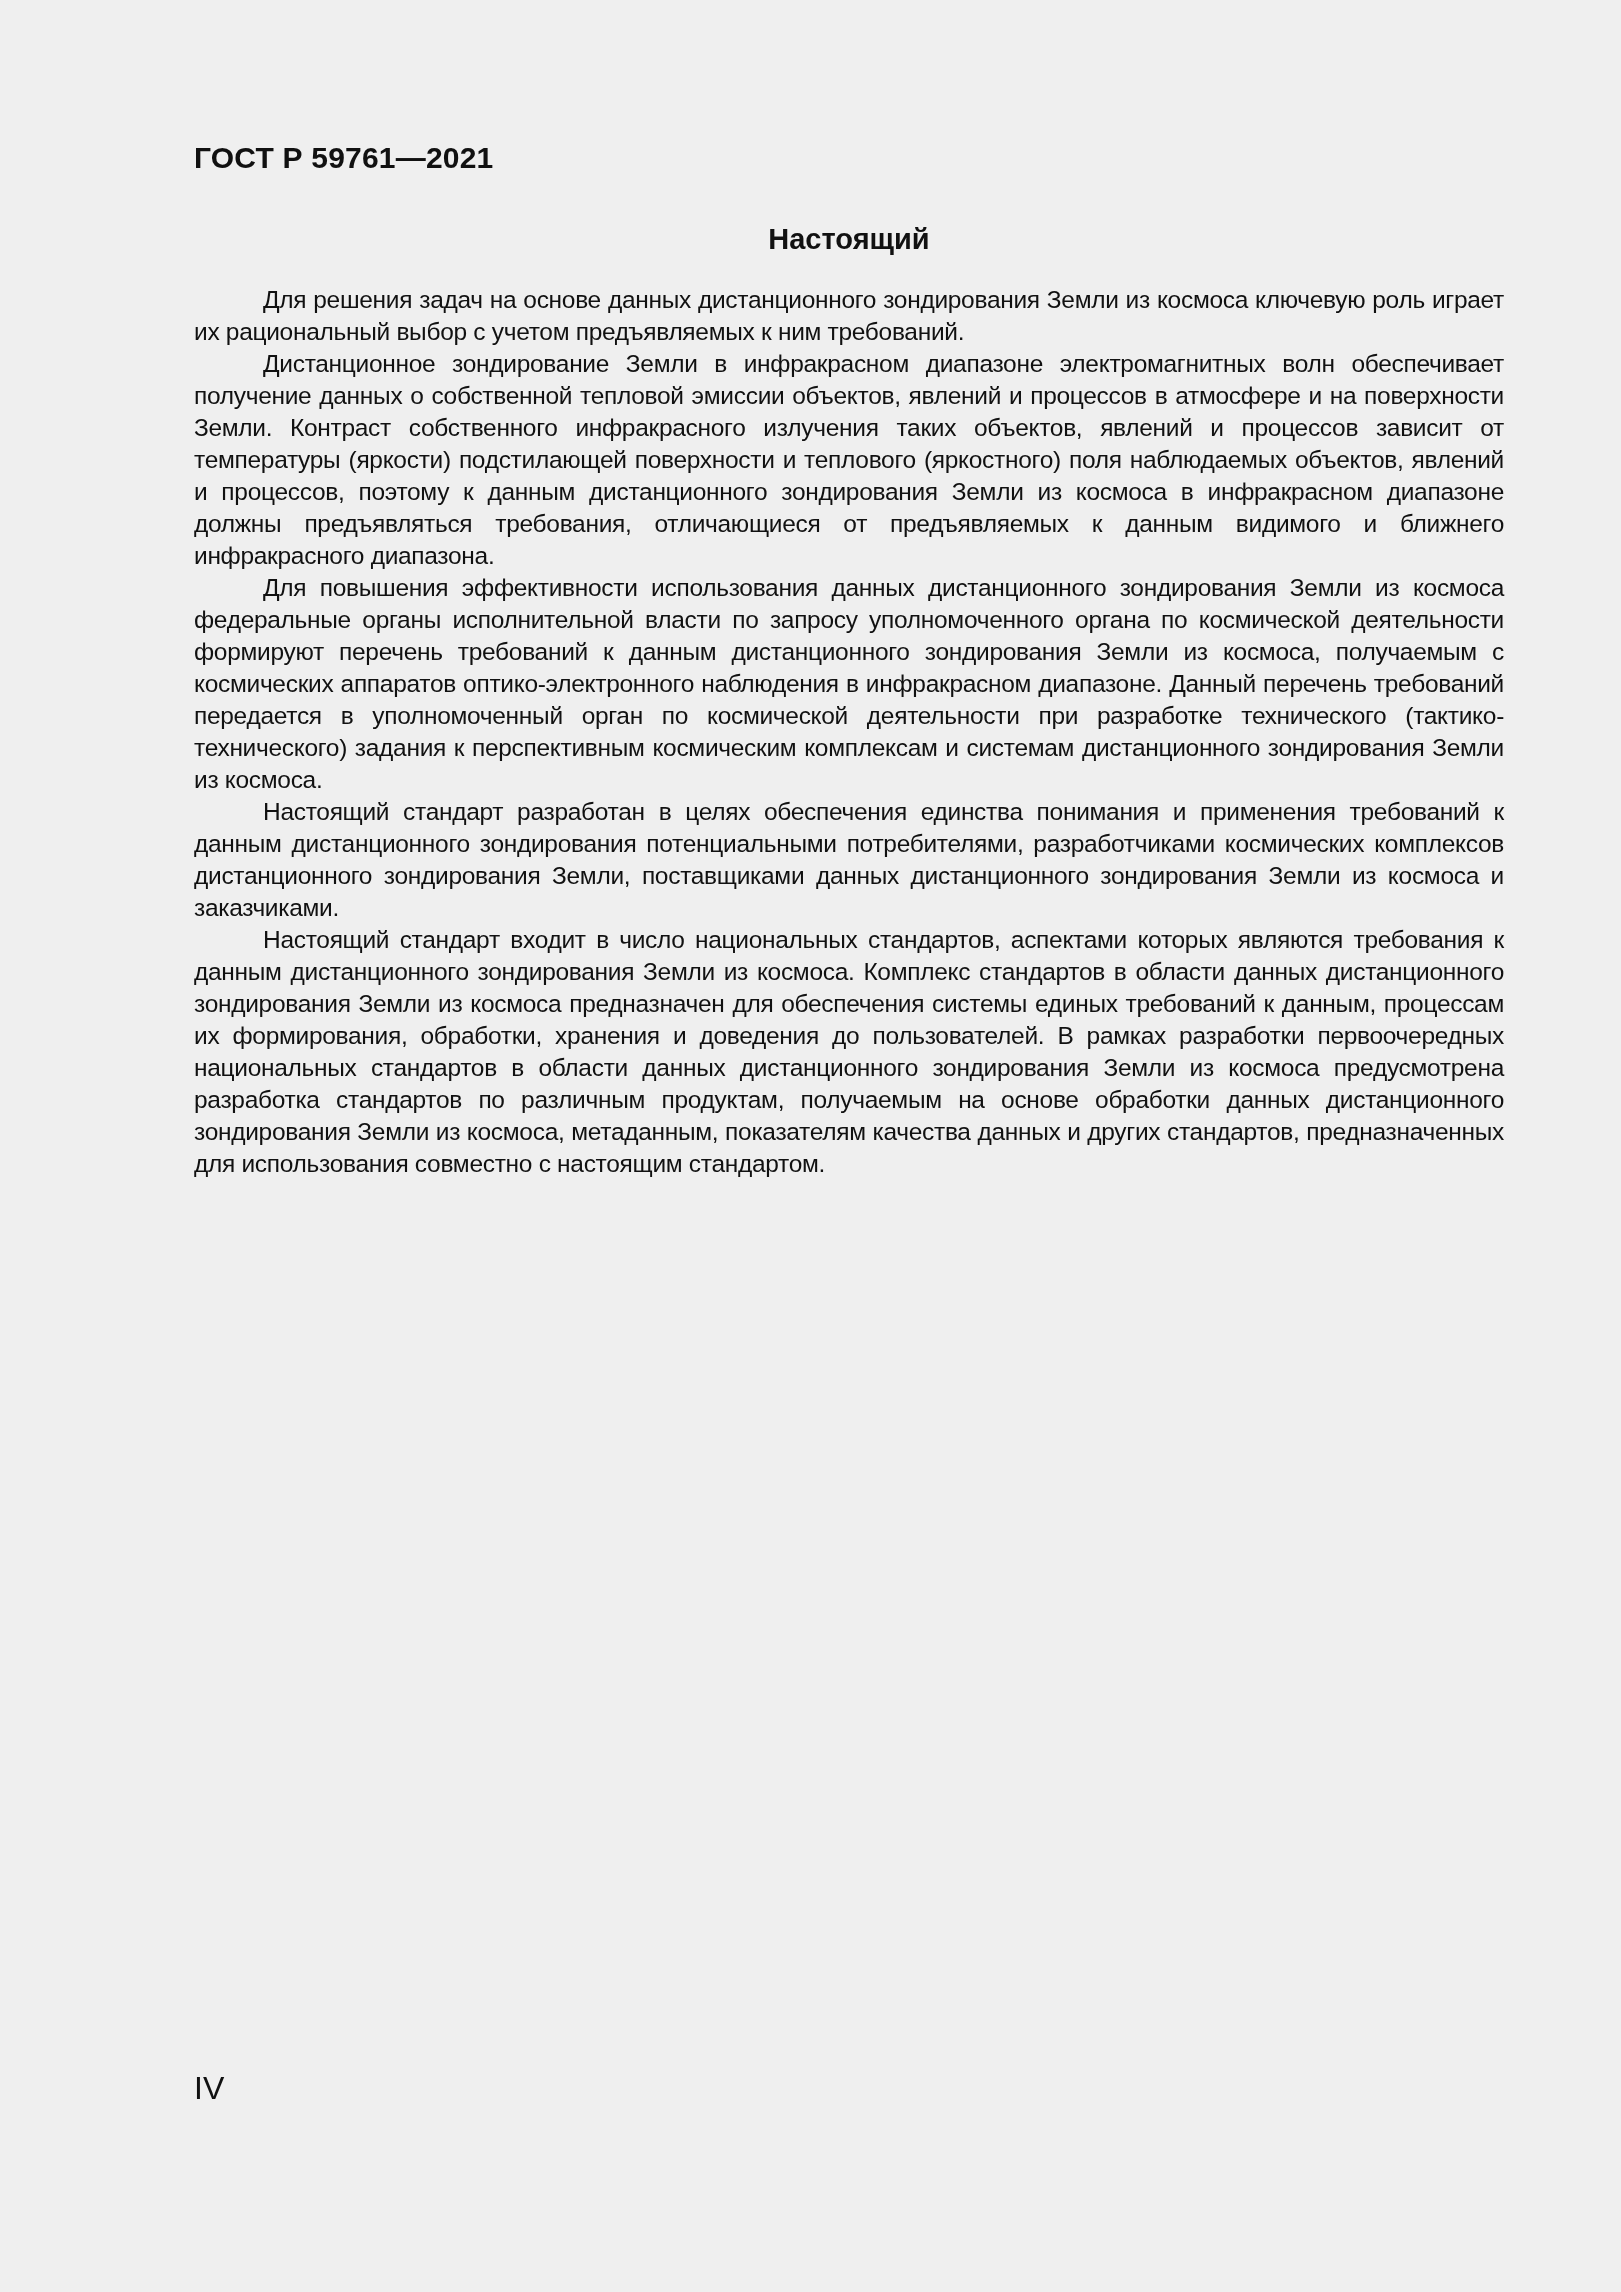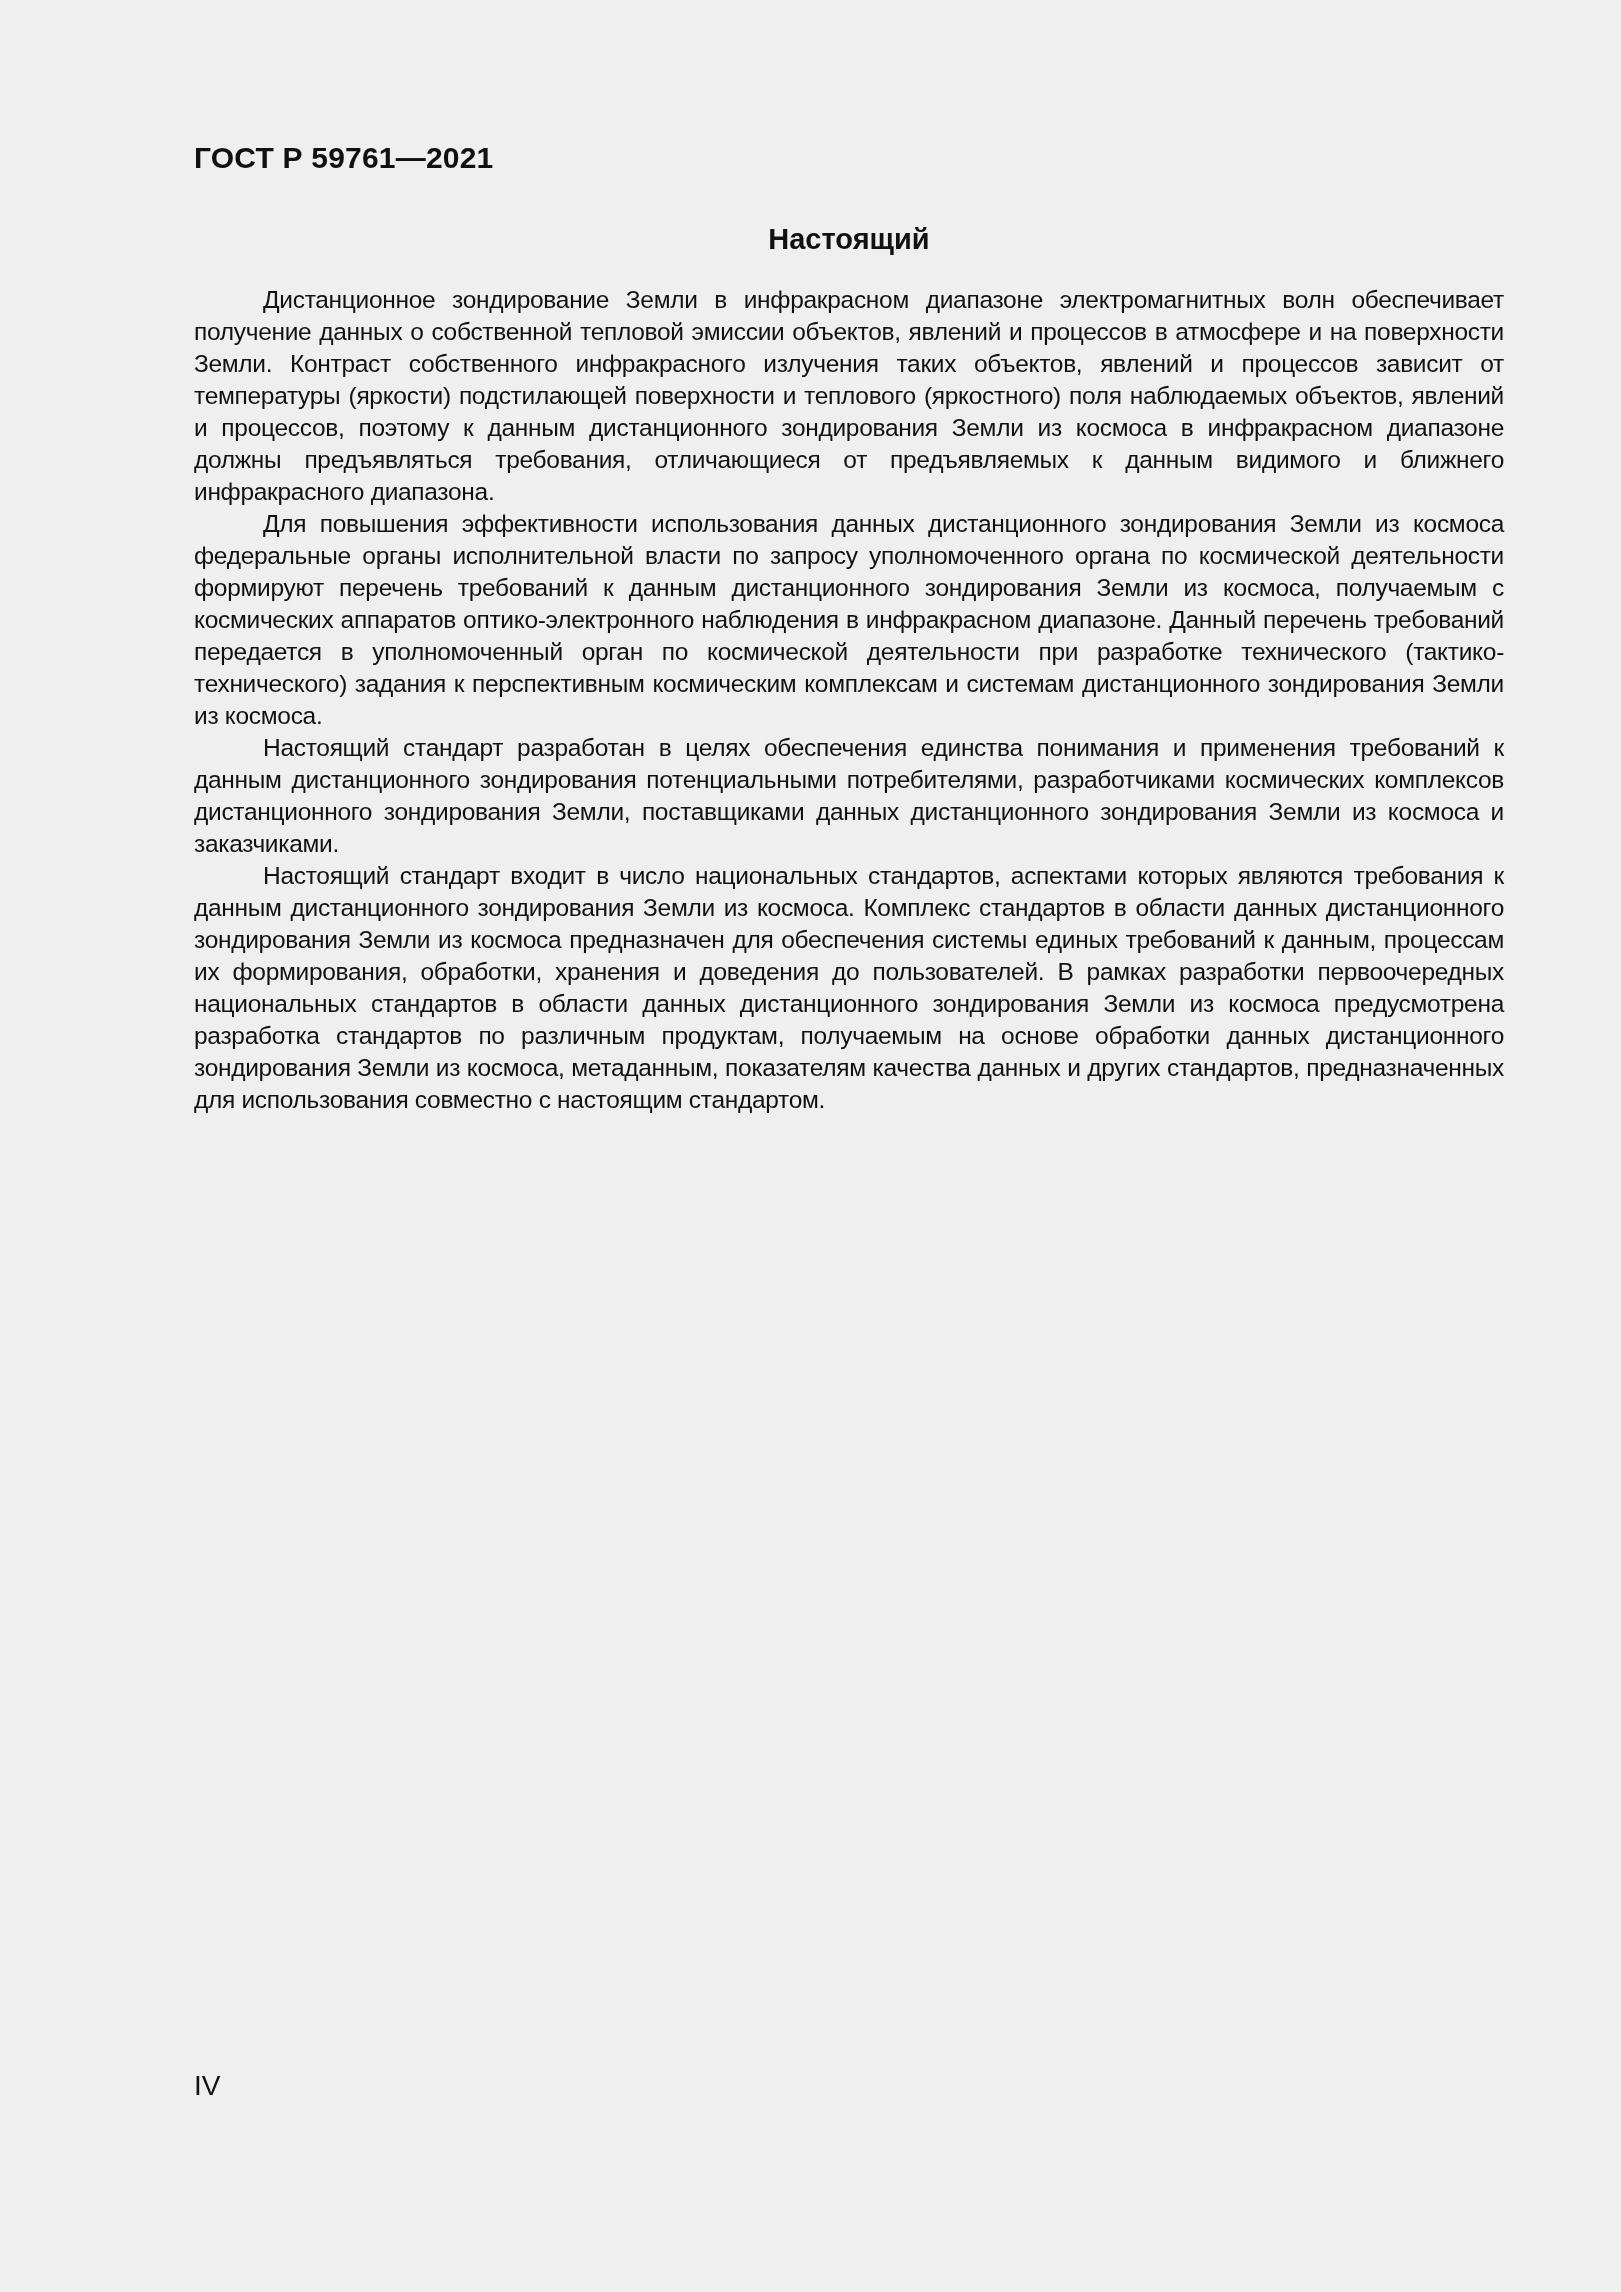--- a/index.html
+++ b/index.html
@@ -45,31 +45,32 @@
     .body-text p {
       margin: 0;
       text-indent: 69px;
       text-align: justify;
       letter-spacing: -0.3px;
     }
     .page-number {
       position: absolute;
       left: 194px;
       top: 2070px;
-      font-size: 28px;
+      font-size: 32px;
     }
   </style>
 </head>
 <body>
 
 <div class="doc-header">ГОСТ Р 59761—2021</div>
 
 <div class="section-title">Настоящий</div>
 
 <div class="body-text">
+  <p>Для решения задач на основе данных дистанционного зондирования Земли из космоса ключевую роль играет их рациональный выбор с учетом предъявляемых к ним требований.</p>
   <p>Дистанционное зондирование Земли в инфракрасном диапазоне электромагнитных волн обеспечивает получение данных о собственной тепловой эмиссии объектов, явлений и процессов в атмосфере и на поверхности Земли. Контраст собственного инфракрасного излучения таких объектов, явлений и процессов зависит от температуры (яркости) подстилающей поверхности и теплового (яркостного) поля наблюдаемых объектов, явлений и процессов, поэтому к данным дистанционного зондирования Земли из космоса в инфракрасном диапазоне должны предъявляться требования, отличающиеся от предъявляемых к данным видимого и ближнего инфракрасного диапазона.</p>
   <p>Для повышения эффективности использования данных дистанционного зондирования Земли из космоса федеральные органы исполнительной власти по запросу уполномоченного органа по космической деятельности формируют перечень требований к данным дистанционного зондирования Земли из космоса, получаемым с космических аппаратов оптико-электронного наблюдения в инфракрасном диапазоне. Данный перечень требований передается в уполномоченный орган по космической деятельности при разработке технического (тактико-технического) задания к перспективным космическим комплексам и системам дистанционного зондирования Земли из космоса.</p>
   <p>Настоящий стандарт разработан в целях обеспечения единства понимания и применения требований к данным дистанционного зондирования потенциальными потребителями, разработчиками космических комплексов дистанционного зондирования Земли, поставщиками данных дистанционного зондирования Земли из космоса и заказчиками.</p>
   <p>Настоящий стандарт входит в число национальных стандартов, аспектами которых являются требования к данным дистанционного зондирования Земли из космоса. Комплекс стандартов в области данных дистанционного зондирования Земли из космоса предназначен для обеспечения системы единых требований к данным, процессам их формирования, обработки, хранения и доведения до пользователей. В рамках разработки первоочередных национальных стандартов в области данных дистанционного зондирования Земли из космоса предусмотрена разработка стандартов по различным продуктам, получаемым на основе обработки данных дистанционного зондирования Земли из космоса, метаданным, показателям качества данных и других стандартов, предназначенных для использования совместно с настоящим стандартом.</p>
 </div>
 
 <div class="page-number">IV</div>
 
 
 </body></html>

